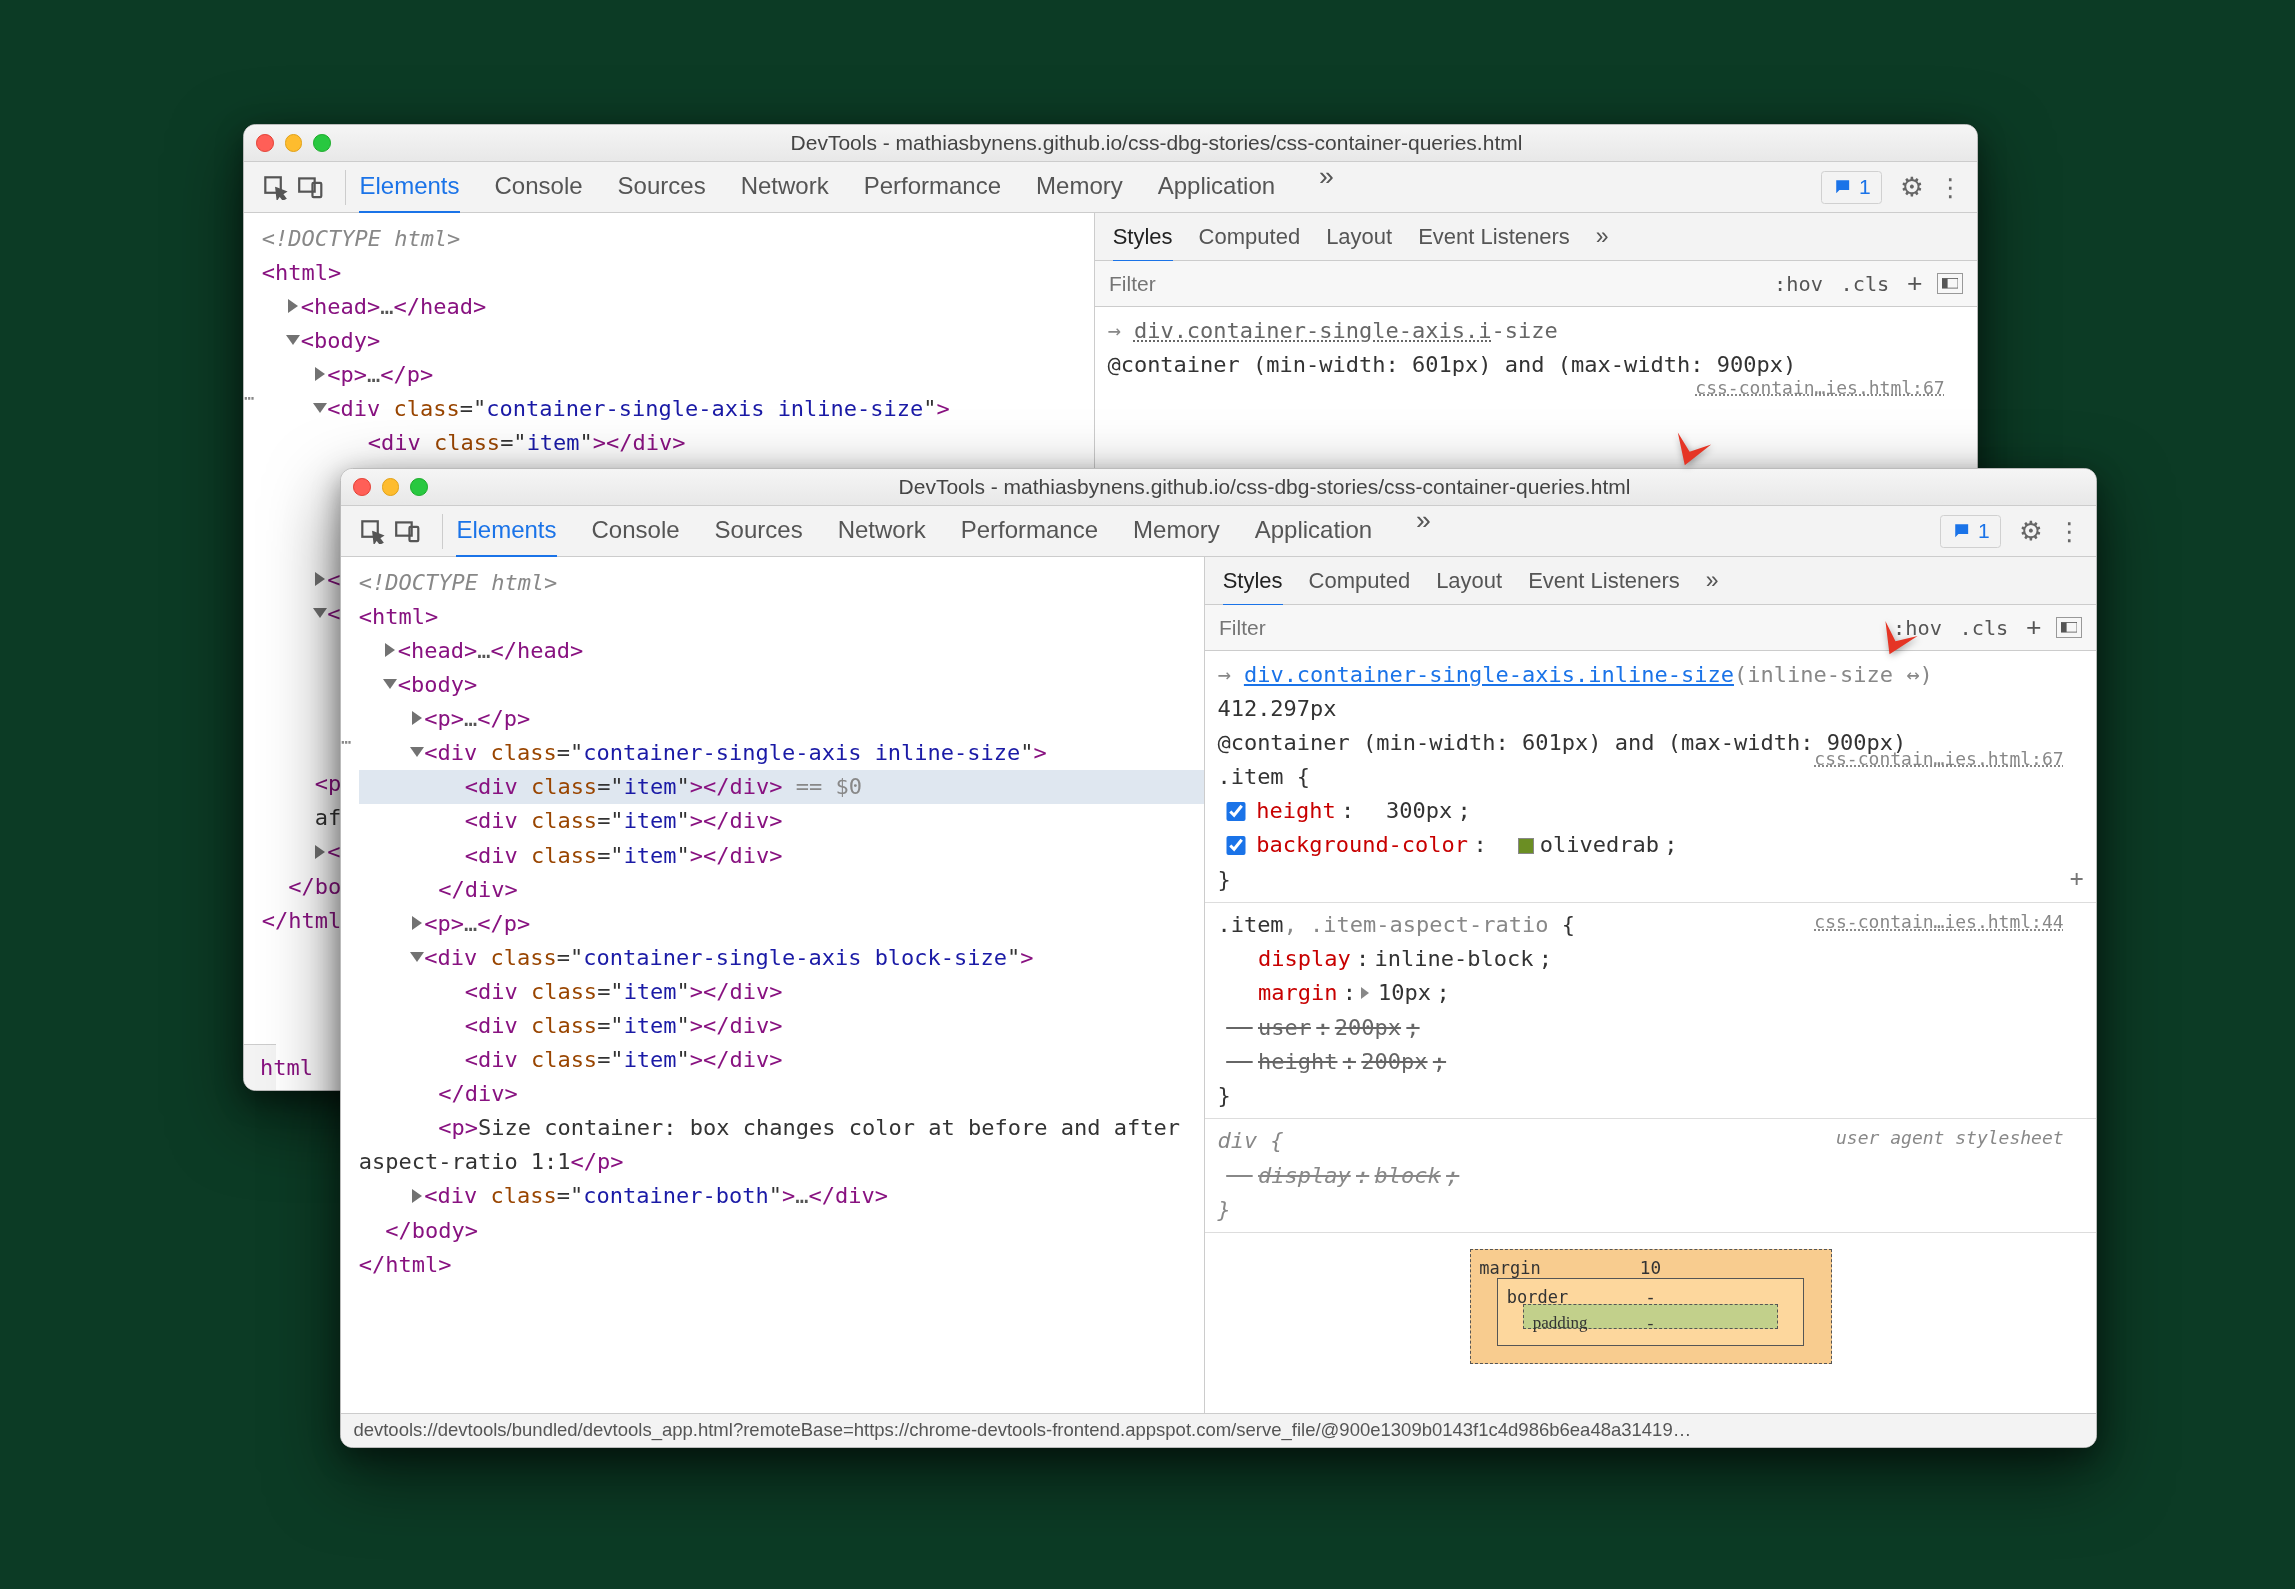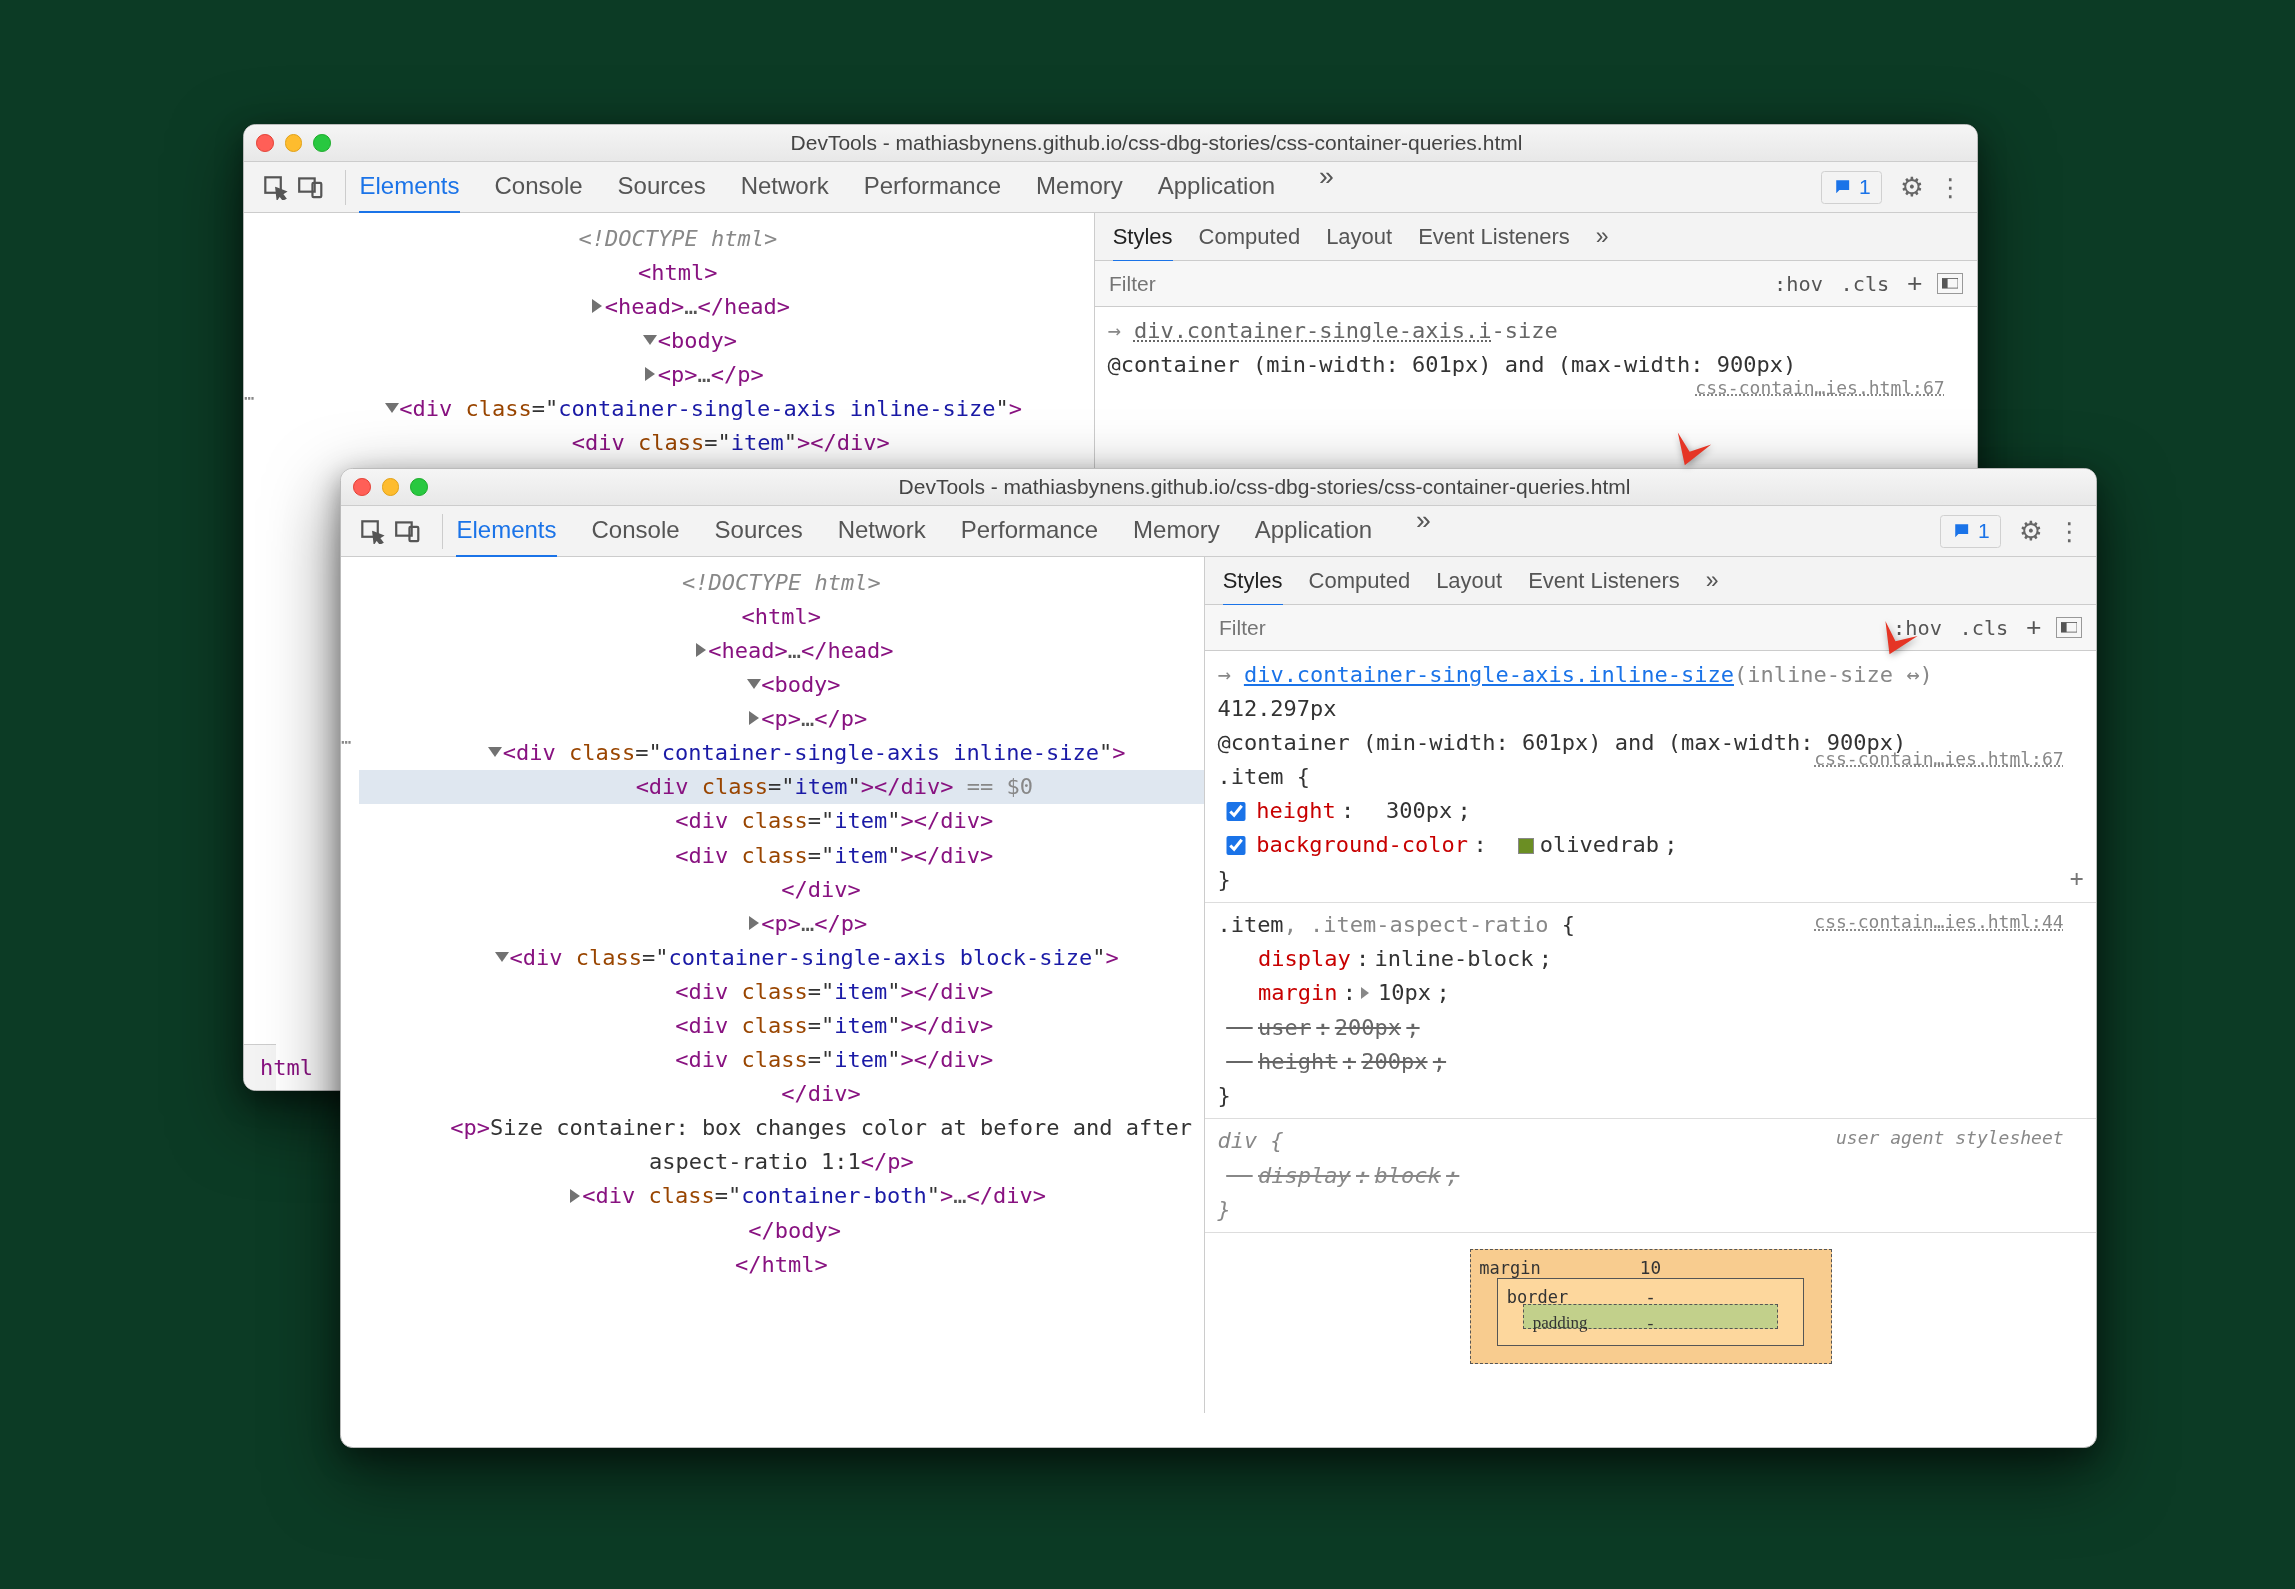--- a/index.html
+++ b/index.html
@@ -89,21 +89,21 @@
   .styles .ua { font-style:italic; color:#888; }
   .styles .ruleblk { margin-bottom:5.3px; position:relative; }
   .hr { border-top:0.9px solid #ddd; margin:5.3px -12.4px; }
 
   .dom .t { color:#881280; }
   .dom .a { color:#994500; }
   .dom .v { color:#1a1aa6; }
   .dom .c { color:#888; font-style:italic; }
   .dom .arrow { display:inline-block; width:0;height:0;border-style:solid;border-width:7px 0 7px 10.6px; border-color:transparent transparent transparent #727272; margin-right:2.6px; vertical-align:0.9px;}
   .dom .arrow.down { transform:rotate(90deg); }
-  .dom .line { white-space:pre;text-align:center; }
+  .dom .line { white-space:pre; }
   .dom .hl { background:#dfe7f0; display:block; }
   .dom .eq0 { color:#888; }
   .dom .trim { color:#555; }
 
   .boxmodel { display:flex; justify-content:center; padding:10.6px 0; }
   .bm { border:1.8px dashed #555; padding:5.3px 26.5px 17.7px; background:#f8cc8f; position:relative; width:362px;}
   .bm .lbl { position:absolute; font-size:17px; color:#333; }
   .bm .l1 { top:5.3px; left:8.8px; }
   .bm .n { font-size:17.7px; }
   .bm .nt { position:absolute; top:5.3px; left:50%; transform:translateX(-50%);}
@@ -368,19 +368,20 @@
                 <span class="lbl l1">padding</span>
                 <span class="lbl n nt">-</span>
                 <div style="height:8.8px"></div>
               </div>
             </div>
           </div>
         </div>
       </div>
     </div>
   </div>
+  <div class="statusbar">devtools://devtools/bundled/devtools_app.html?remoteBase=https://chrome-devtools-frontend.appspot.com/serve_file/@900e1309b0143f1c4d986b6ea48a31419…</div>
   <div class="redarrow" style="top:124px; right:159px;">
     <svg viewBox="0 0 100 100">
         <path d="M50 90 L50 30 L25 50 L50 10 L75 50 L50 30 Z" fill="#e53525" transform="rotate(205 50 50)"></path>
       </svg>
   </div>
 </div>
 
 
 </body></html>

